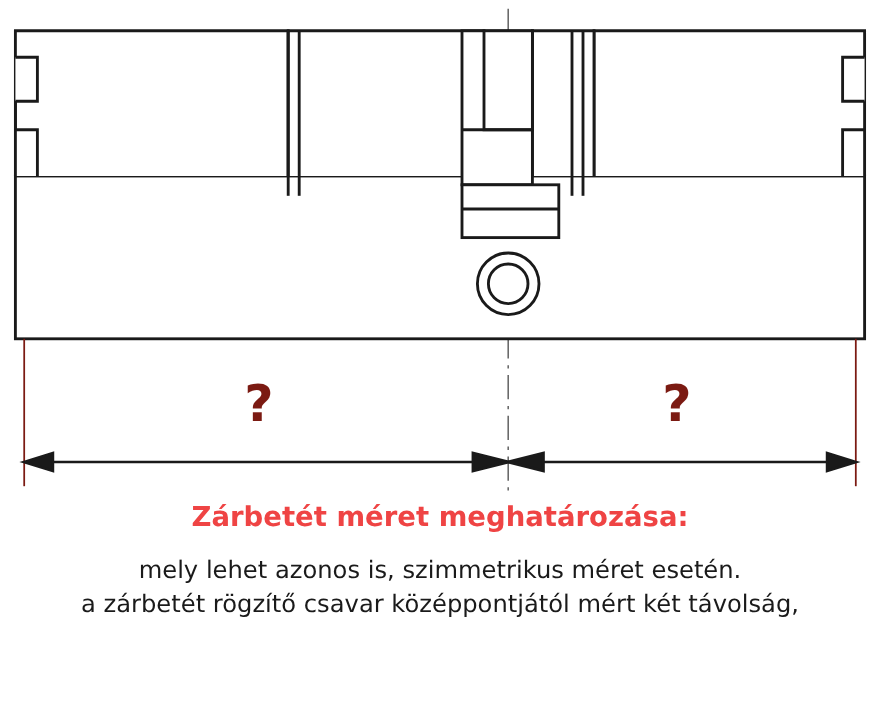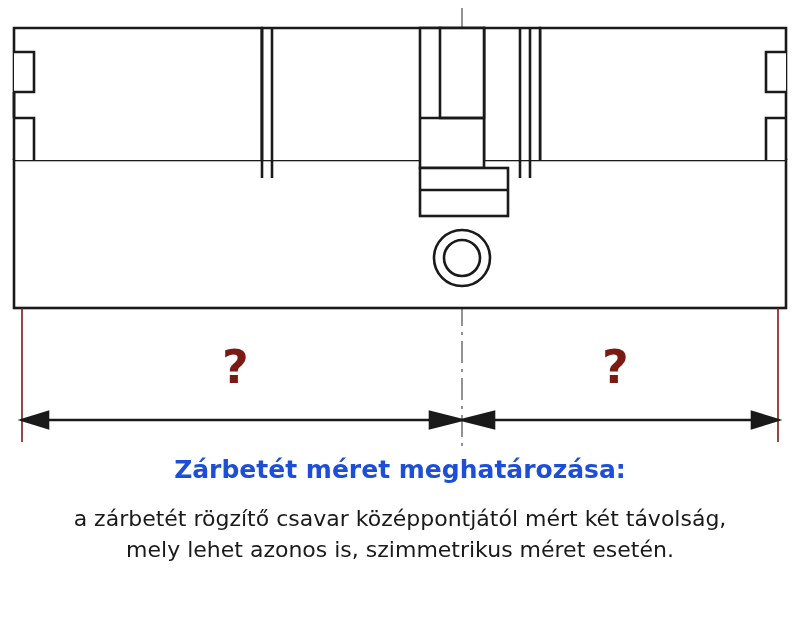--- a/index.html
+++ b/index.html
@@ -28,21 +28,21 @@
   .caption-block {
     position: absolute;
     left: 0;
     top: 455px;
     width: 800px;
     text-align: center;
   }
   .caption-title {
     font-size: 25px;
     font-weight: bold;
-    color: #1d4ed8;
+    color: #ef4444;
     letter-spacing: 0px;
     line-height: 1.2;
     margin-bottom: 18px;
   }
   .caption-body {
     font-size: 22px;
     color: #1a1a1a;
     line-height: 1.42;
     padding: 0 14px;
   }
@@ -107,17 +107,17 @@
       <polygon points="462,420 494,412 494,428" fill="#1a1a1a"></polygon>
       <polygon points="778,420 752,412 752,428" fill="#1a1a1a"></polygon>
     </g>
   </svg>
 
   <div class="qmark" id="q-left">?</div>
   <div class="qmark" id="q-right">?</div>
 
   <div class="caption-block">
     <div class="caption-title">Zárbetét méret meghatározása:</div>
+    <div class="caption-body">mely lehet azonos is, szimmetrikus méret esetén.</div>
     <div class="caption-body">a zárbetét rögzítő csavar középpontjától mért két távolság,</div>
-    <div class="caption-body">mely lehet azonos is, szimmetrikus méret esetén.</div>
   </div>
 
 </div>
 
 </body></html>

